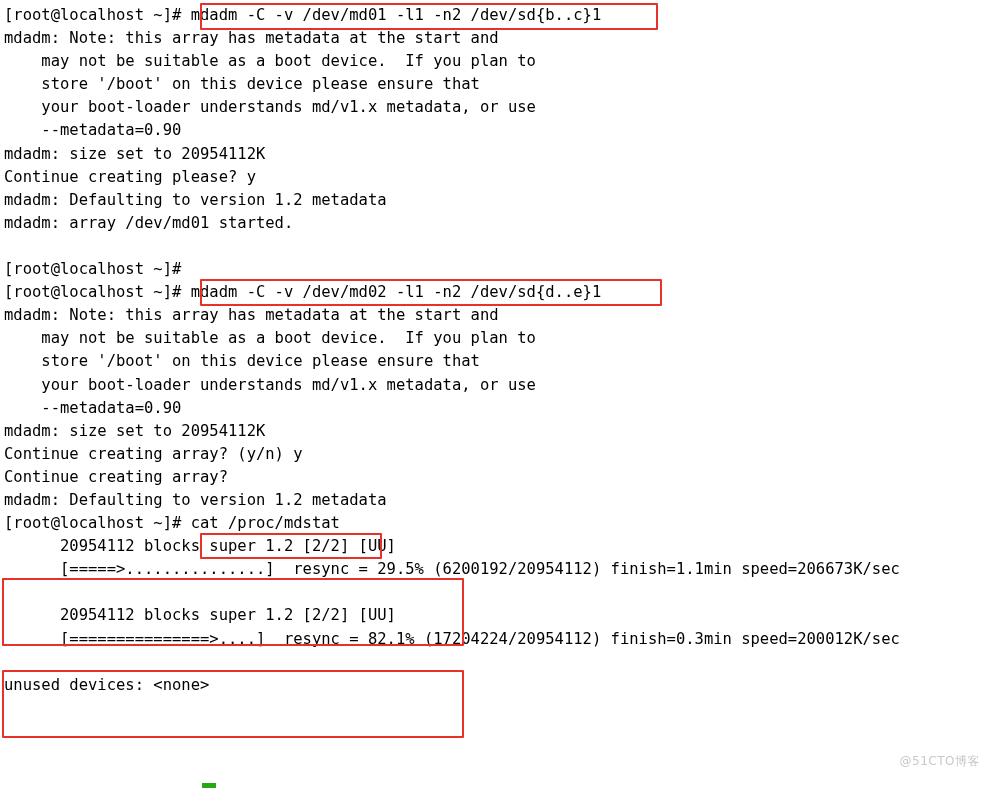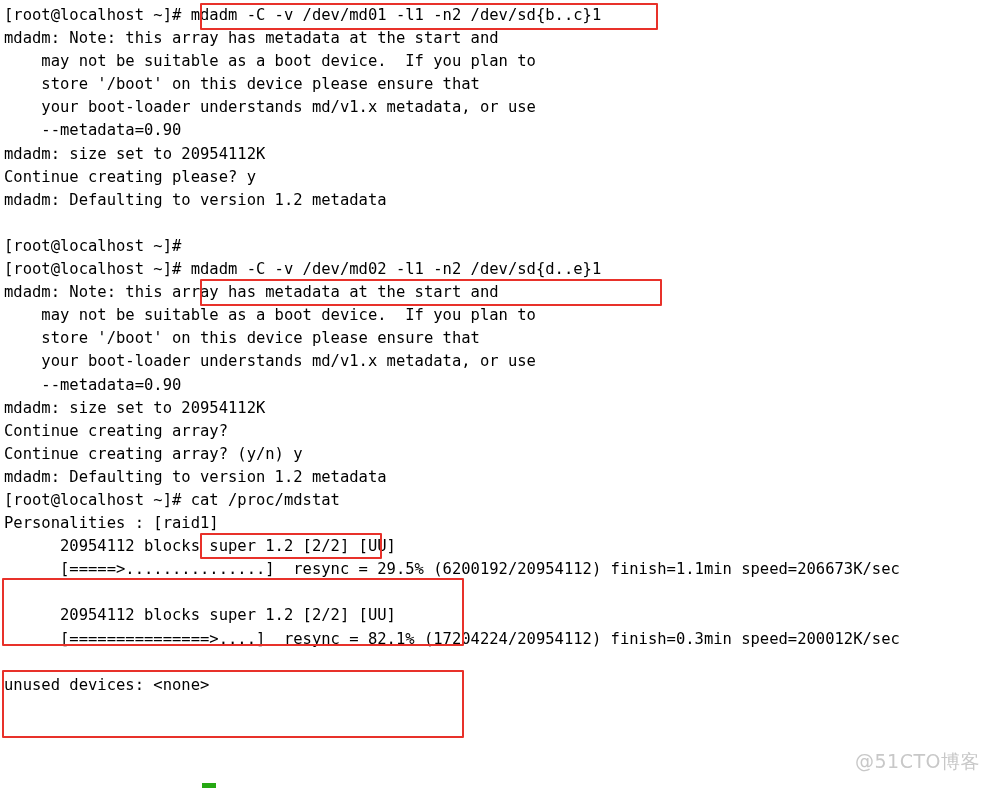--- a/index.html
+++ b/index.html
@@ -47,21 +47,21 @@
   #box-cmd3 { left: 200px; top: 533px; width: 182px; height: 26px; }
   #box-md2  { left: 2px;   top: 578px; width: 462px; height: 68px; }
   #box-md1  { left: 2px;   top: 670px; width: 462px; height: 68px; }
   
   #watermark {
     position: absolute;
     right: 8px;
     bottom: 18px;
     color: #c8c8c8;
     font-family: "DejaVu Sans", "Liberation Sans", sans-serif;
-    font-size: 19px;
+    font-size: 12px;
     letter-spacing: 0.5px;
   }
   
   #cursor {
     position: absolute;
     left: 202px;
     top: 783px;
     width: 14px;
     height: 5px;
     background: #26a813;
@@ -73,34 +73,34 @@
 <div id="terminal">
   <div class="line">[root@localhost ~]# mdadm -C -v /dev/md01 -l1 -n2 /dev/sd{b..c}1</div>
   <div class="line">mdadm: Note: this array has metadata at the start and</div>
   <div class="line">    may not be suitable as a boot device.  If you plan to</div>
   <div class="line">    store '/boot' on this device please ensure that</div>
   <div class="line">    your boot-loader understands md/v1.x metadata, or use</div>
   <div class="line">    --metadata=0.90</div>
   <div class="line">mdadm: size set to 20954112K</div>
   <div class="line">Continue creating please? y</div>
   <div class="line">mdadm: Defaulting to version 1.2 metadata</div>
+  <div class="line">mdadm: array /dev/md01 started.</div>
   <div class="line blank"></div>
   <div class="line">[root@localhost ~]#</div>
   <div class="line">[root@localhost ~]# mdadm -C -v /dev/md02 -l1 -n2 /dev/sd{d..e}1</div>
   <div class="line">mdadm: Note: this array has metadata at the start and</div>
   <div class="line">    may not be suitable as a boot device.  If you plan to</div>
   <div class="line">    store '/boot' on this device please ensure that</div>
   <div class="line">    your boot-loader understands md/v1.x metadata, or use</div>
   <div class="line">    --metadata=0.90</div>
   <div class="line">mdadm: size set to 20954112K</div>
+  <div class="line">Continue creating array? (y/n) y</div>
   <div class="line">Continue creating array?</div>
-  <div class="line">Continue creating array? (y/n) y</div>
   <div class="line">mdadm: Defaulting to version 1.2 metadata</div>
   <div class="line">[root@localhost ~]# cat /proc/mdstat</div>
-  <div class="line">Personalities : [raid1]</div>
   <div class="line">      20954112 blocks super 1.2 [2/2] [UU]</div>
   <div class="line">      [=====&gt;...............]  resync = 29.5% (6200192/20954112) finish=1.1min speed=206673K/sec</div>
   <div class="line blank"></div>
   <div class="line">      20954112 blocks super 1.2 [2/2] [UU]</div>
   <div class="line">      [===============&gt;....]  resync = 82.1% (17204224/20954112) finish=0.3min speed=200012K/sec</div>
   <div class="line blank"></div>
   <div class="line">unused devices: &lt;none&gt;</div>
 </div>
 
 <div class="redbox" id="box-cmd1"></div>

